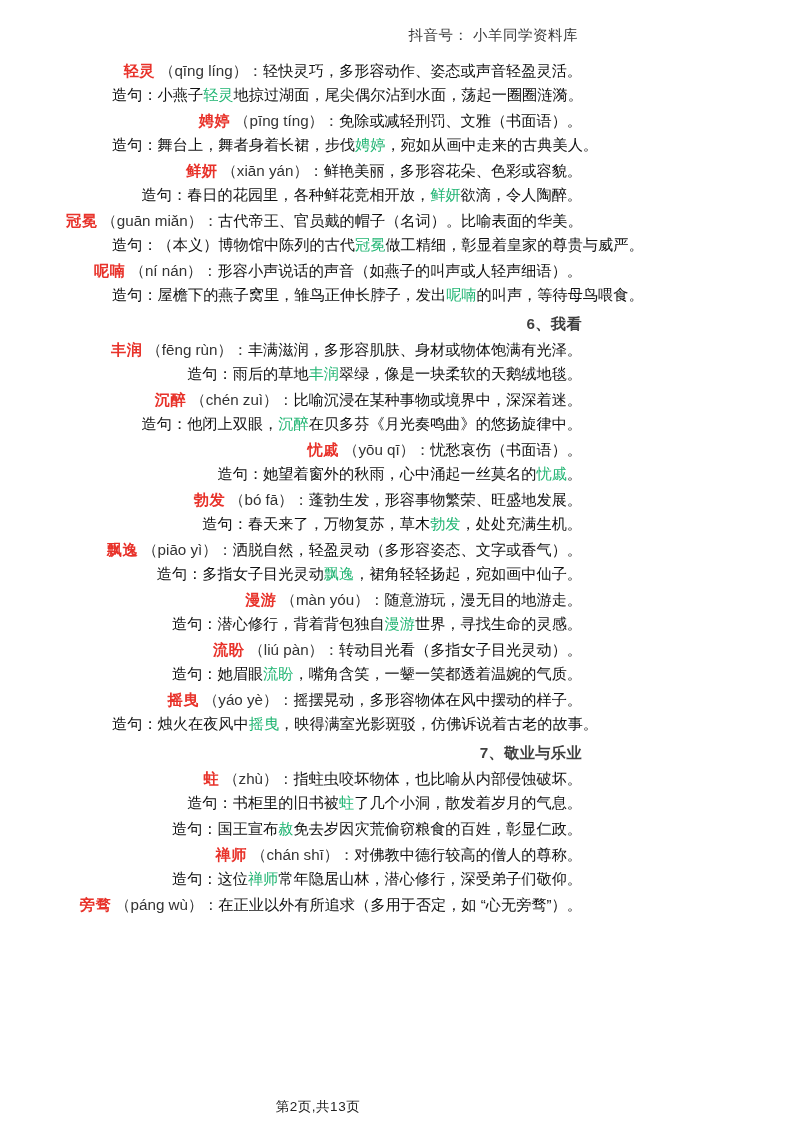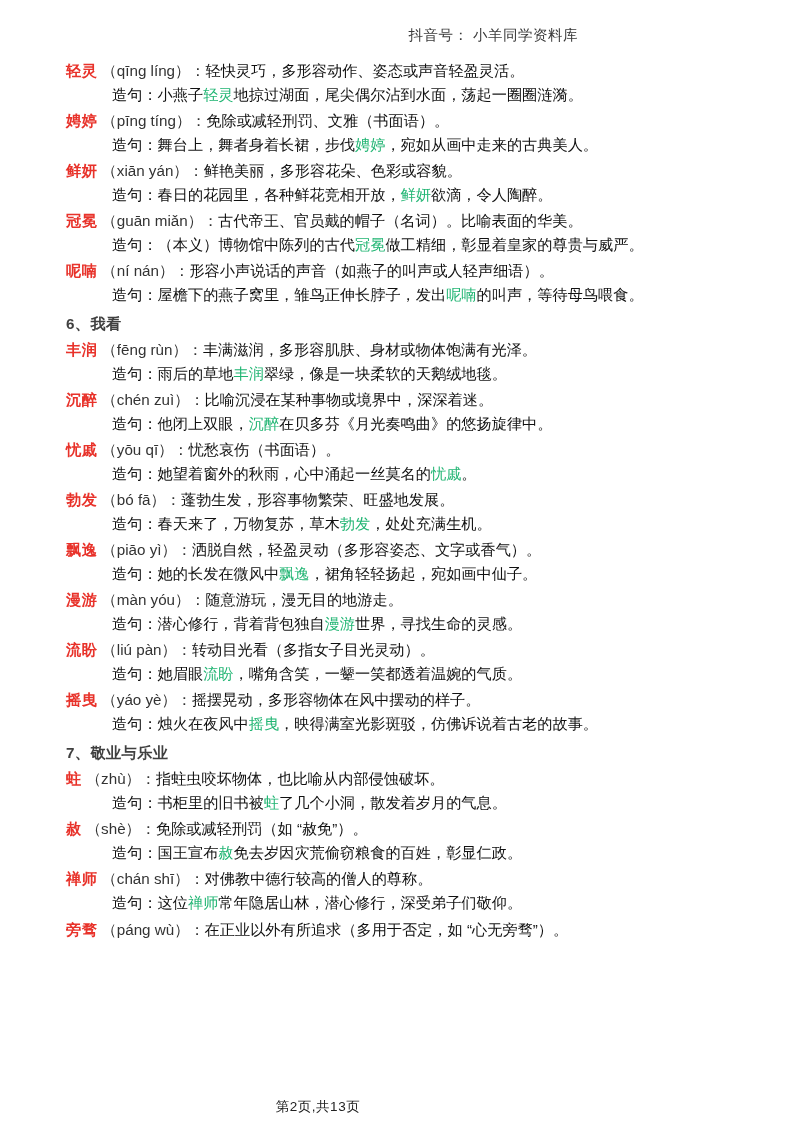--- a/index.html
+++ b/index.html
@@ -26,20 +26,21 @@
     text-align: right;
     font-size: 14.5px;
     color: #3a3a3a;
     letter-spacing: 0.5px;
     margin: 0 12px 14px 0;
     font-family: "Liberation Sans", sans-serif;
   }
   .content {
     padding-left: 20px;
     padding-right: 8px;
+    text-align: right;
   }
   .entry {
     margin: 0 0 2px 0;
   }
   .headline {
     font-size: 15.2px;
     line-height: 1.58;
     color: #111111;
     white-space: nowrap;
   }
@@ -122,41 +123,40 @@
       <div class="entry">
         <div class="headline"><span class="word">忧戚</span><span class="pinyin"> （yōu qī）：</span><span>忧愁哀伤（书面语）。</span></div>
         <div class="example"><span class="ex-label">造句：</span><span>她望着窗外的秋雨，心中涌起一丝莫名的</span><span class="hl">忧戚</span><span>。</span></div>
       </div>
       <div class="entry">
         <div class="headline"><span class="word">勃发</span><span class="pinyin"> （bó fā）：</span><span>蓬勃生发，形容事物繁荣、旺盛地发展。</span></div>
         <div class="example"><span class="ex-label">造句：</span><span>春天来了，万物复苏，草木</span><span class="hl">勃发</span><span>，处处充满生机。</span></div>
       </div>
       <div class="entry">
         <div class="headline"><span class="word">飘逸</span><span class="pinyin"> （piāo yì）：</span><span>洒脱自然，轻盈灵动（多形容姿态、文字或香气）。</span></div>
-        <div class="example"><span class="ex-label">造句：</span><span>她的长发在微风中</span><span class="hl">飘逸</span><span>，裙角轻轻扬起，宛如画中仙子。</span></div>
+        <div class="example"><span class="ex-label">造句：</span><span>多指女子目光灵动</span><span class="hl">飘逸</span><span>，裙角轻轻扬起，宛如画中仙子。</span></div>
       </div>
       <div class="entry">
         <div class="headline"><span class="word">漫游</span><span class="pinyin"> （màn yóu）：</span><span>随意游玩，漫无目的地游走。</span></div>
         <div class="example"><span class="ex-label">造句：</span><span>潜心修行，背着背包独自</span><span class="hl">漫游</span><span>世界，寻找生命的灵感。</span></div>
       </div>
       <div class="entry">
         <div class="headline"><span class="word">流盼</span><span class="pinyin"> （liú pàn）：</span><span>转动目光看（多指女子目光灵动）。</span></div>
         <div class="example"><span class="ex-label">造句：</span><span>她眉眼</span><span class="hl">流盼</span><span>，嘴角含笑，一颦一笑都透着温婉的气质。</span></div>
       </div>
       <div class="entry">
         <div class="headline"><span class="word">摇曳</span><span class="pinyin"> （yáo yè）：</span><span>摇摆晃动，多形容物体在风中摆动的样子。</span></div>
         <div class="example"><span class="ex-label">造句：</span><span>烛火在夜风中</span><span class="hl">摇曳</span><span>，映得满室光影斑驳，仿佛诉说着古老的故事。</span></div>
       </div>
       <div class="section">7、敬业与乐业</div>
       <div class="entry">
         <div class="headline"><span class="word">蛀</span><span class="pinyin"> （zhù）：</span><span>指蛀虫咬坏物体，也比喻从内部侵蚀破坏。</span></div>
         <div class="example"><span class="ex-label">造句：</span><span>书柜里的旧书被</span><span class="hl">蛀</span><span>了几个小洞，散发着岁月的气息。</span></div>
       </div>
       <div class="entry">
-        <div class="headline"><span class="word">赦</span><span class="pinyin"> （shè）：</span><span>免除或减轻刑罚（如 “赦免”）。</span></div>
         <div class="example"><span class="ex-label">造句：</span><span>国王宣布</span><span class="hl">赦</span><span>免去岁因灾荒偷窃粮食的百姓，彰显仁政。</span></div>
       </div>
       <div class="entry">
         <div class="headline"><span class="word">禅师</span><span class="pinyin"> （chán shī）：</span><span>对佛教中德行较高的僧人的尊称。</span></div>
         <div class="example"><span class="ex-label">造句：</span><span>这位</span><span class="hl">禅师</span><span>常年隐居山林，潜心修行，深受弟子们敬仰。</span></div>
       </div>
       <div class="entry">
         <div class="headline"><span class="word">旁骛</span><span class="pinyin"> （páng wù）：</span><span>在正业以外有所追求（多用于否定，如 “心无旁骛”）。</span></div>
       </div>
     </div>

